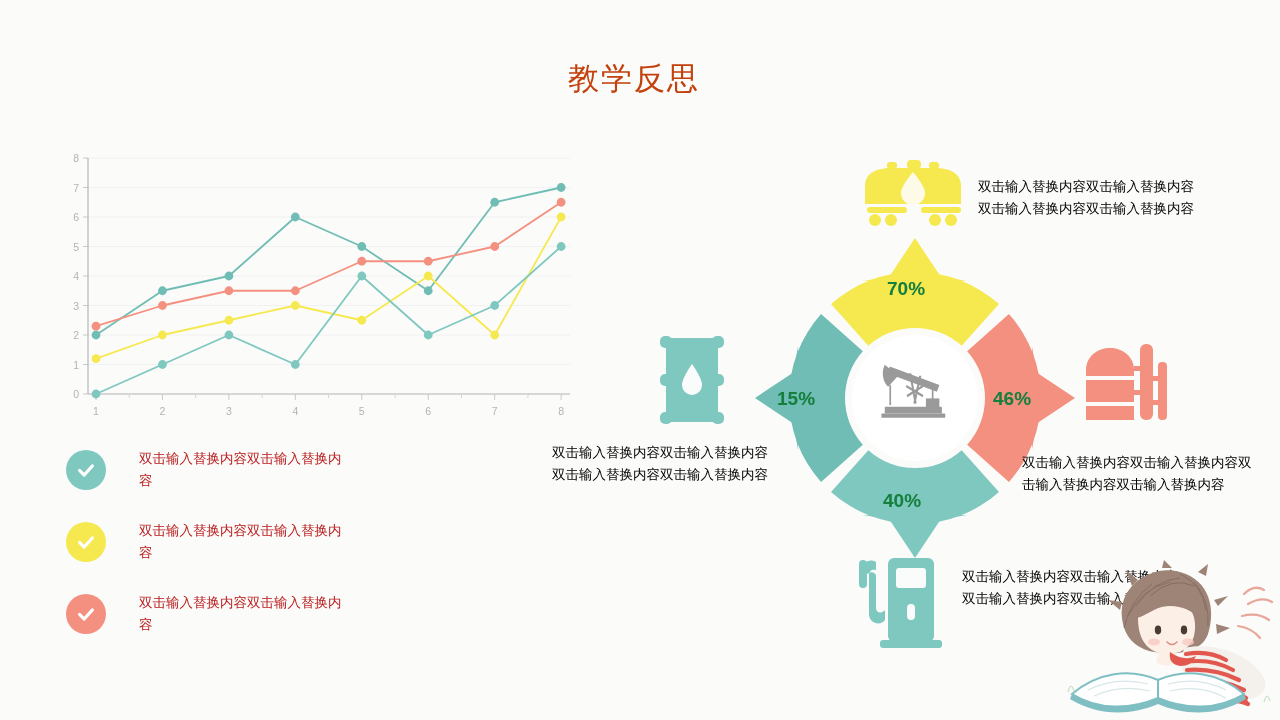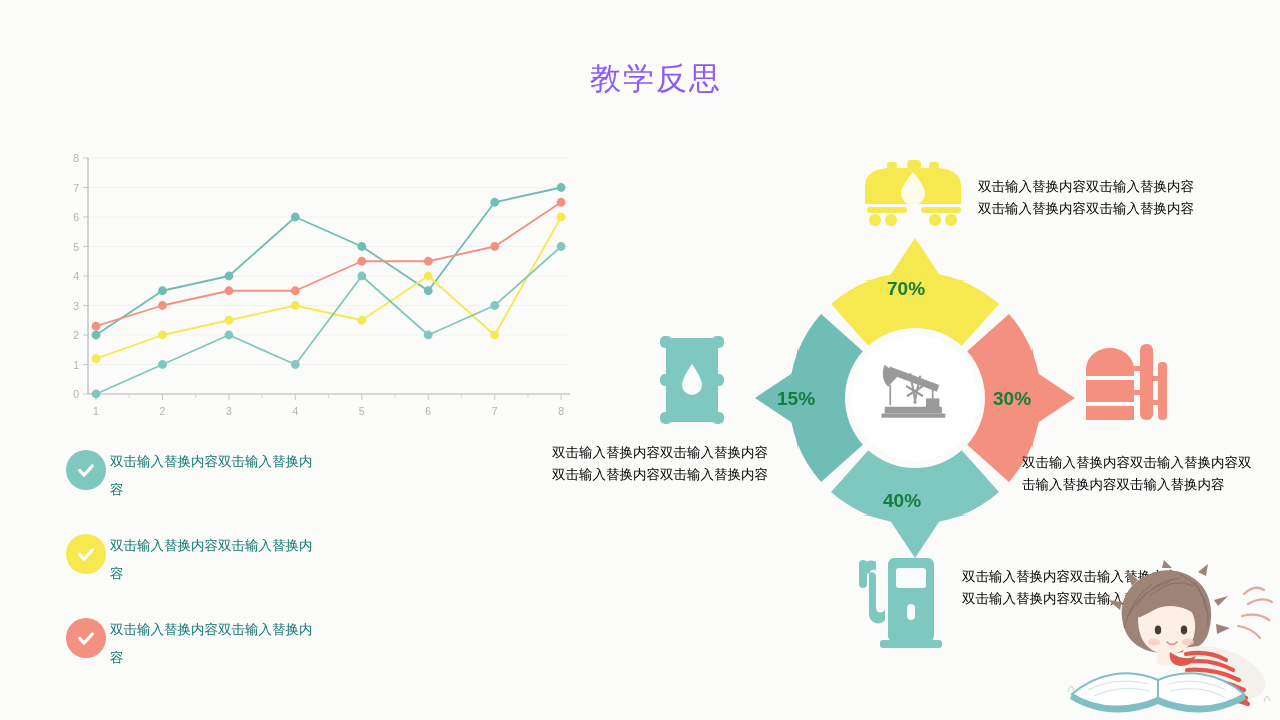--- a/index.html
+++ b/index.html
@@ -21,25 +21,24 @@
     height: 720px;
     background: #FBFBFA;
   }
 
   
   #slide-title {
     position: absolute;
     left: 568px;
     top: 58px;
     font-size: 31px;
-    color: #8b5cf6;
+    color: #c2410c;
     letter-spacing: 2px;
     white-space: nowrap;
     font-weight: 400;
-    margin-left: 22px;
   }
 
   
   #line-chart {
     position: absolute;
     left: 62px;
     top: 152px;
     width: 512px;
     height: 268px;
   }
@@ -61,24 +60,24 @@
     width: 40px; height: 40px;
     border-radius: 50%;
     flex: 0 0 40px;
     display: flex;
     align-items: center;
     justify-content: center;
     margin-top: 2px;
   }
   .legend-badge svg { display:block; }
   .legend-text {
-    margin-left: 4px;
+    margin-left: 33px;
     font-size: 13.5px;
-    line-height: 28px;
-    color: #0f766e;
+    line-height: 22px;
+    color: #b91c1c;
     width: 215px;
   }
 
   
   #donut-wrap {
     position: absolute;
     left: 735px;
     top: 218px;
     width: 360px;
     height: 360px;
@@ -306,21 +305,21 @@
           <path d="M40 44 L60 56 L59 58.5 L39 46.5 Z"></path>
           <path d="M59 44 L40 56 L41 58.5 L60 46.5 Z"></path>
           <rect x="63" y="60" width="16" height="11"></rect>
           <rect x="14" y="70" width="68" height="8" rx="1"></rect>
           <rect x="10" y="78" width="76" height="5" rx="1"></rect>
         </g>
       </svg>
     </div>
 
     <div class="pct-label" id="pct-top">70%</div>
-    <div class="pct-label" id="pct-right">30%</div>
+    <div class="pct-label" id="pct-right">46%</div>
     <div class="pct-label" id="pct-bottom">40%</div>
     <div class="pct-label" id="pct-left">15%</div>
   </div>
 
   <div class="sat-icon" id="icon-top">
     <svg width="140" height="72" viewBox="0 0 140 72">
       <g fill="#F6E94F">
         <rect x="44" y="2" width="10" height="7" rx="3"></rect>
         <rect x="86" y="2" width="10" height="7" rx="3"></rect>
         <rect x="64" y="0" width="14" height="9" rx="4"></rect>

